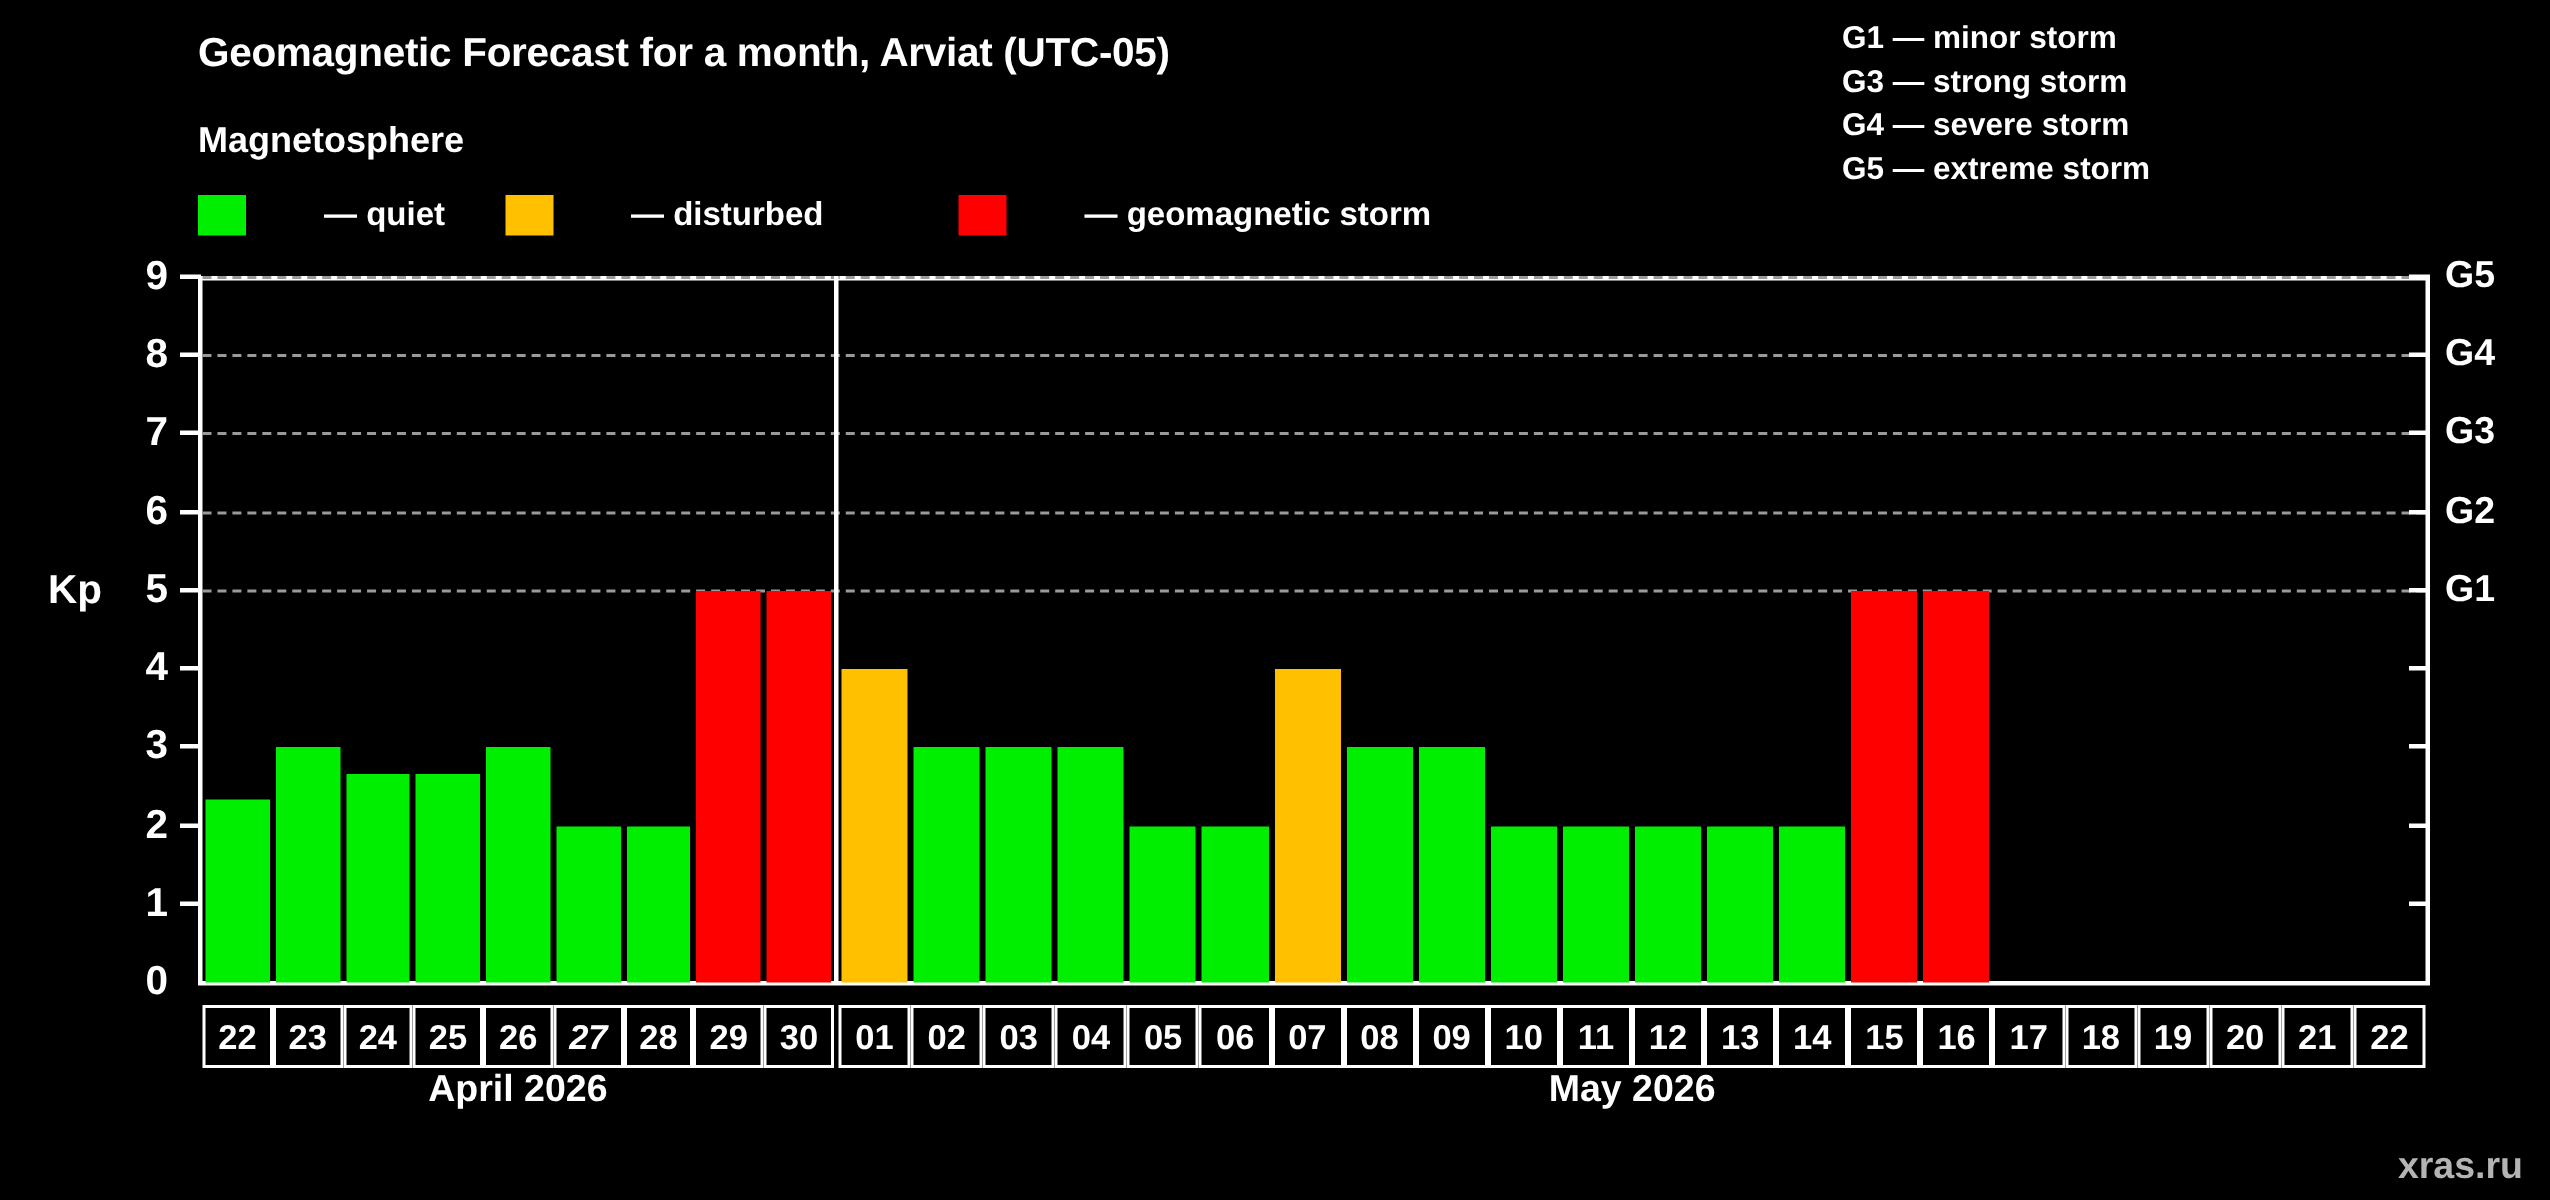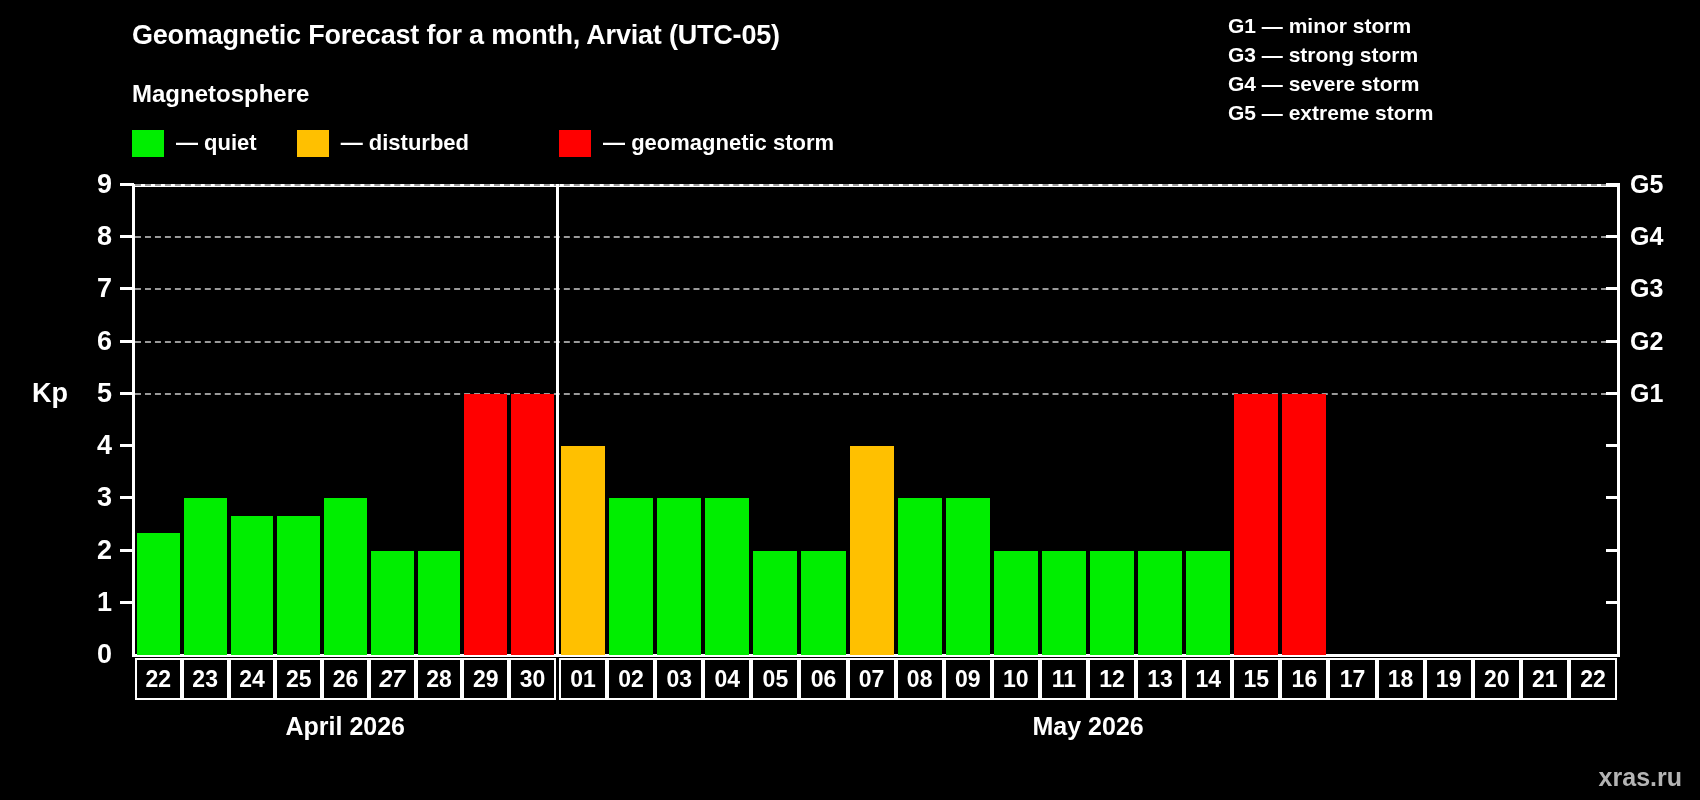--- a/index.html
+++ b/index.html
@@ -41,20 +41,21 @@
     left: 132px;
     top: 128px;
     display: flex;
     align-items: center;
     height: 30px;
   }
   .legend-item {
     display: flex;
     align-items: center;
     white-space: nowrap;
+    gap: 40px;
   }
   .legend-swatch {
     width: 32px;
     height: 27px;
     display: inline-block;
   }
   .legend-label {
     font-size: 22px;
     font-weight: bold;
     margin-left: 12px;
@@ -197,21 +198,21 @@
   
   #date-row {
     position: absolute;
     left: 135px;
     top: 658px;
     width: 1482px;
     height: 42px;
   }
   .date-cell {
     position: absolute;
-    top: 0;
+    top: 12px;
     height: 42px;
     border: 2px solid #ffffff;
     box-sizing: border-box;
     display: flex;
     align-items: center;
     justify-content: center;
     font-size: 23px;
     font-weight: bold;
     background: #000000;
   }

